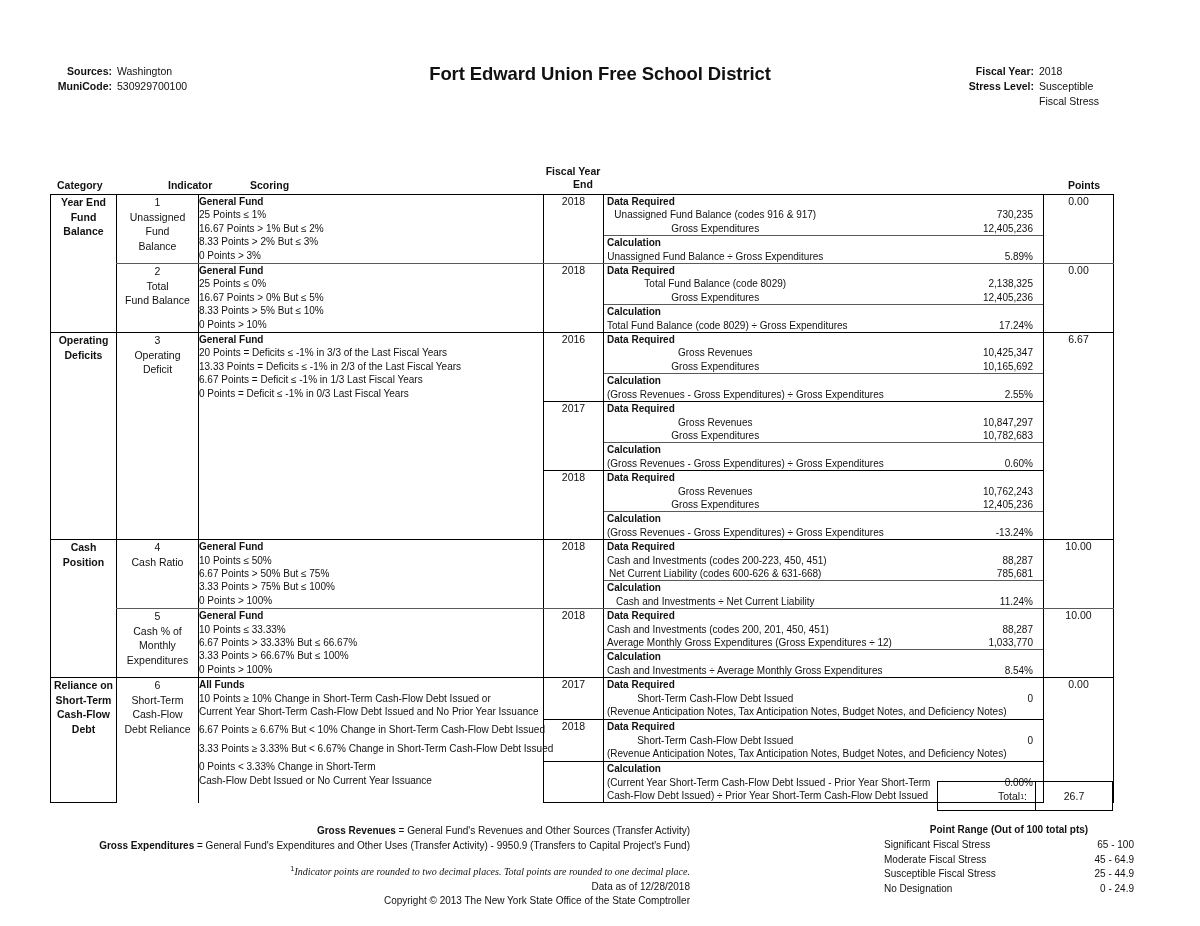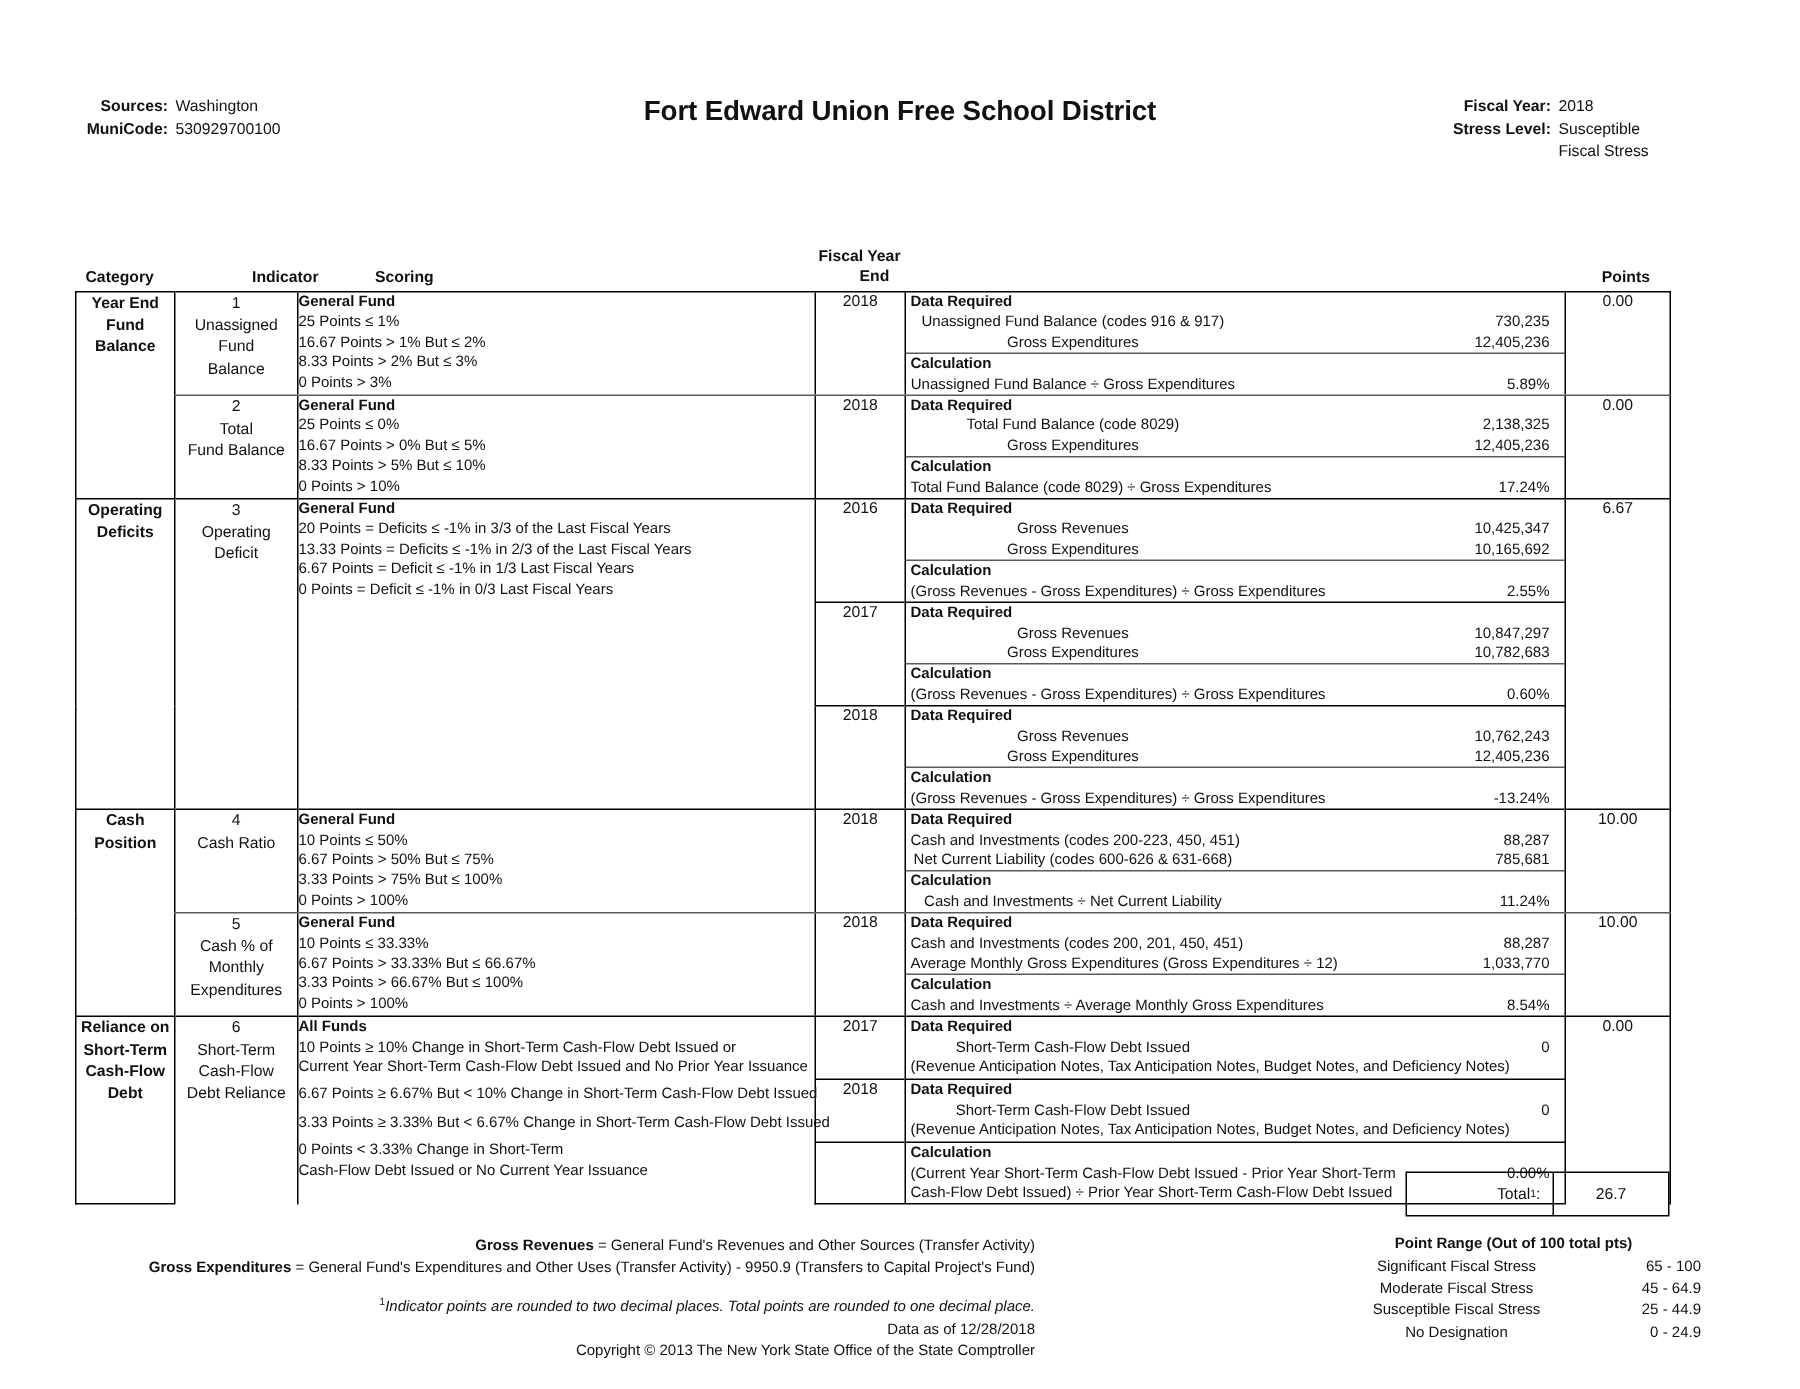--- a/index.html
+++ b/index.html
@@ -115,31 +115,31 @@
   }
   sup { font-size: 7px; vertical-align: super; }
 
   
   .notes {
     position: absolute; left: 50px; top: 766px;
     font-size: 10px; line-height: 14.5px; width: 640px; text-align: right;
   }
   .notes b { font-weight: bold; }
   .notes .spacer { height: 9px; }
-  .notes .ital { font-style: italic; }
+  .notes .ital { font-style: italic; font-family: Liberation Serif, serif; }
 
   
   .ptrange {
     position: absolute; right: 66px; top: 765px;
     font-size: 10px; line-height: 14.4px;
     width: 250px;
   }
   .ptrange .prtitle { font-weight: bold; text-align: center; margin-bottom: 1px; }
   .ptrange .prrow { display: flex; }
-  .ptrange .prlab { flex: 1; text-align: center; padding-right: 14px; white-space: nowrap; }
+  .ptrange .prlab { flex: 1; text-align: left; padding-right: 14px; white-space: nowrap; }
   .ptrange .prval { width: 62px; text-align: right; white-space: nowrap; }
 </style>
 </head>
 <body>
 
 <div class="page">
 
   <div class="hdr">
     <div class="hdr-left">
       <div class="row">

